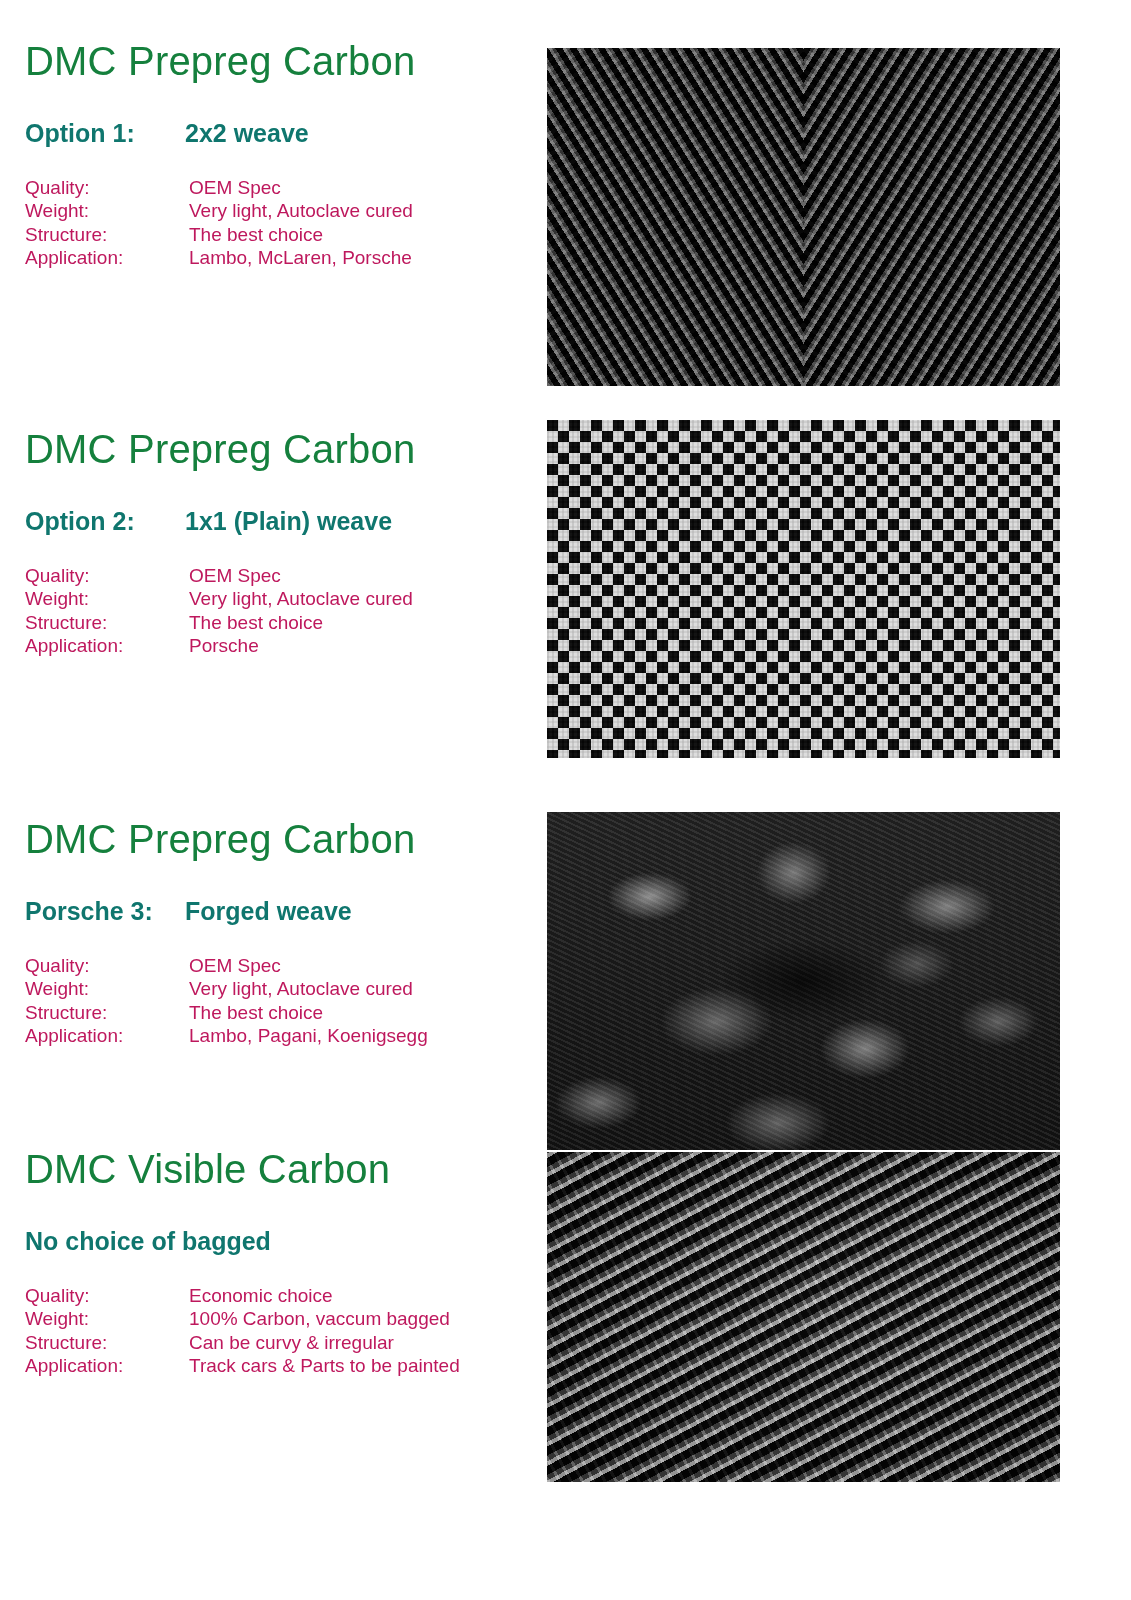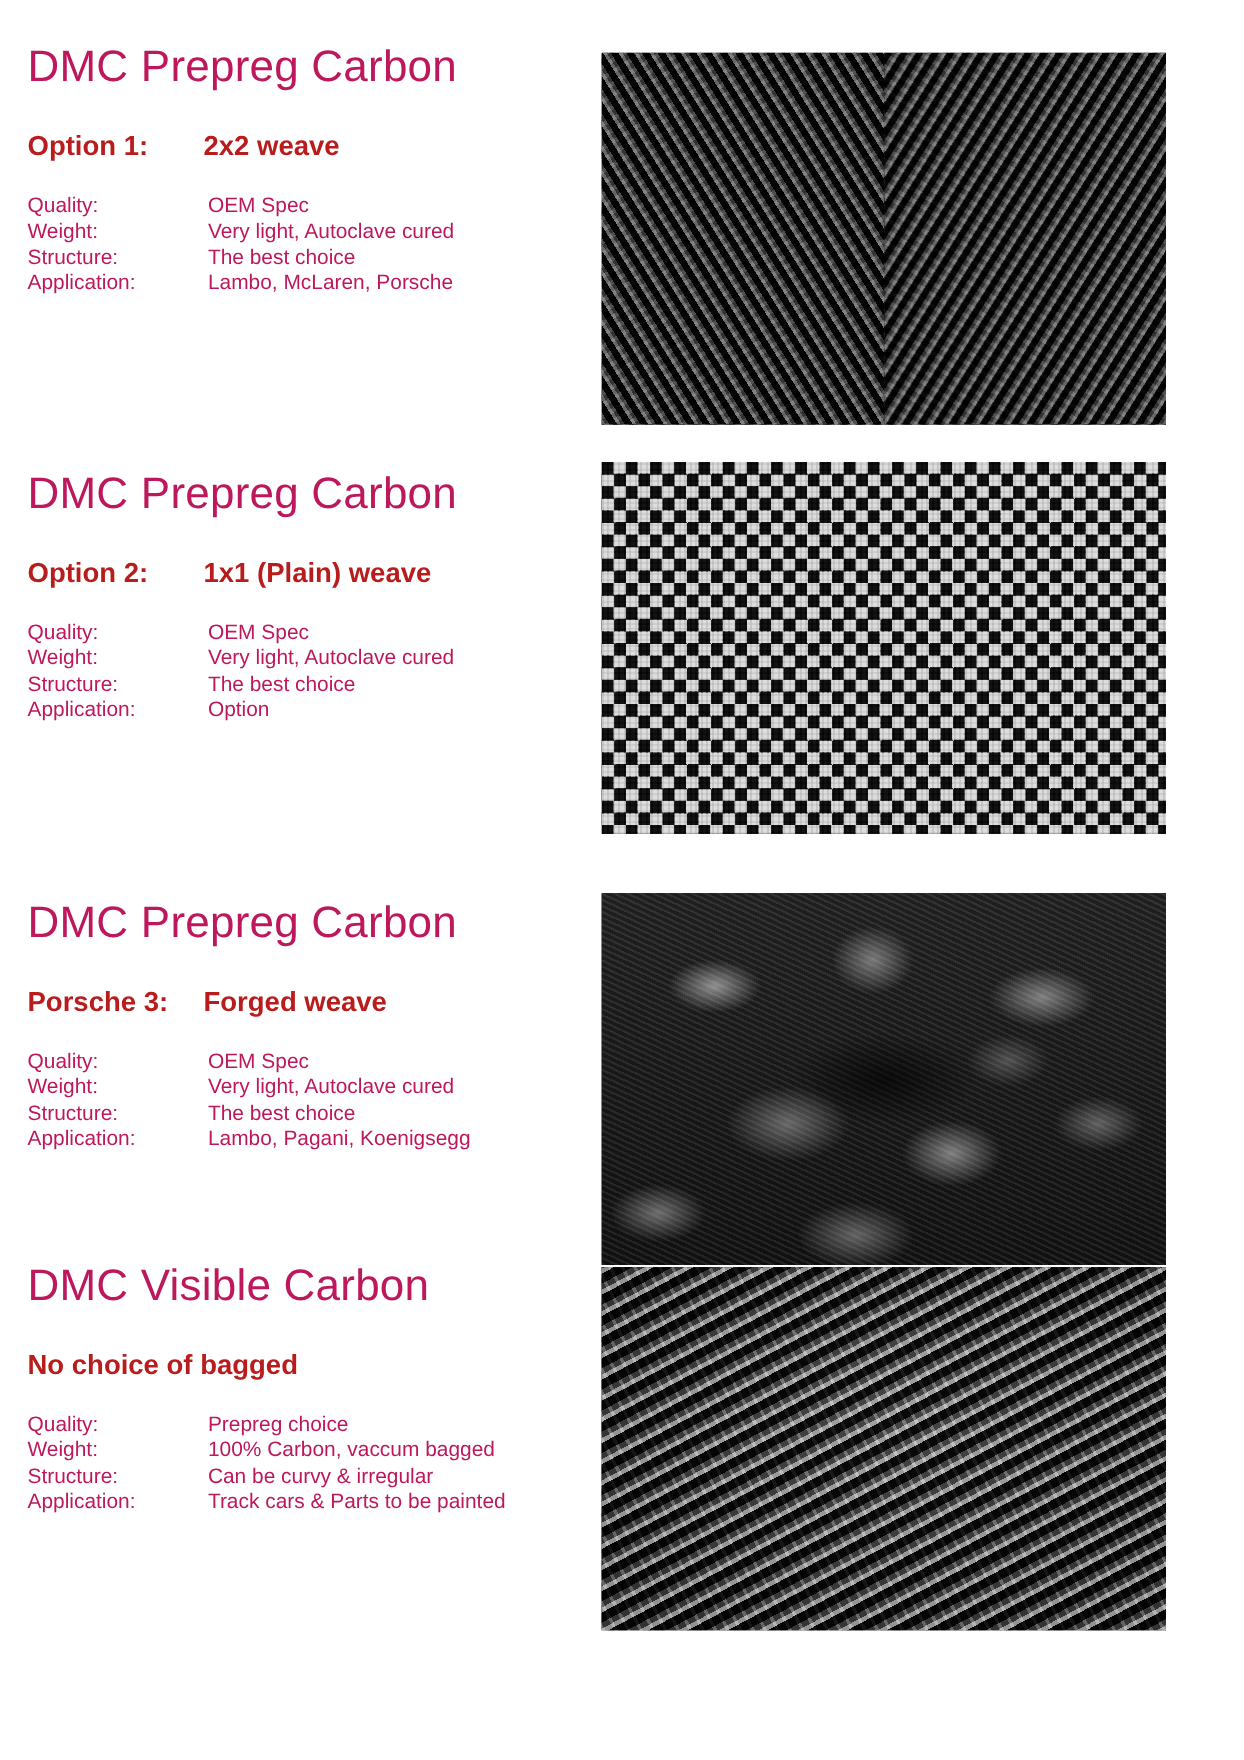--- a/index.html
+++ b/index.html
@@ -28,30 +28,30 @@
   .text-col {
     position: absolute;
     left: 25px;
     top: 0;
     width: 500px;
   }
   .title {
     font-size: 40px;
     font-weight: 300;
     letter-spacing: 0.2px;
-    color: #be185d;
+    color: #15803d;
     line-height: 1.05;
     margin: 0;
     white-space: nowrap;
   }
   .subtitle {
     margin: 0;
     font-size: 25px;
     font-weight: bold;
-    color: #b91c1c;
+    color: #0f766e;
     line-height: 1.1;
     white-space: nowrap;
   }
   .subtitle .opt {
     display: inline-block;
     min-width: 160px;
   }
   .specs {
     margin: 0;
     border-collapse: collapse;
@@ -223,21 +223,21 @@
         <tr>
           <td class="label">Weight:</td>
           <td>Very light, Autoclave cured</td>
         </tr>
         <tr>
           <td class="label">Structure:</td>
           <td>The best choice</td>
         </tr>
         <tr>
           <td class="label">Application:</td>
-          <td>Option</td>
+          <td>Porsche</td>
         </tr>
       </tbody>
         </table>
     </div>
     <div class="swatch tex-plain" style="left:547px; top:-8px; width:513px; height:338px;">
       <div class="tex-plain-overlay"></div>
     </div>
   </div>
 
   <div class="section" style="top:818px; height:350px;">
@@ -277,21 +277,21 @@
       <h1 class="title">DMC Visible Carbon</h1>
       <div style="height:38px"></div>
       <h2 class="subtitle">
         <span>No choice of bagged</span>
       </h2>
       <div style="height:28px"></div>
       <table class="specs">
         <tbody>
             <tr>
           <td class="label">Quality:</td>
-          <td>Prepreg choice</td>
+          <td>Economic choice</td>
         </tr>
         <tr>
           <td class="label">Weight:</td>
           <td>100% Carbon, vaccum bagged</td>
         </tr>
         <tr>
           <td class="label">Structure:</td>
           <td>Can be curvy &amp; irregular</td>
         </tr>
         <tr>

